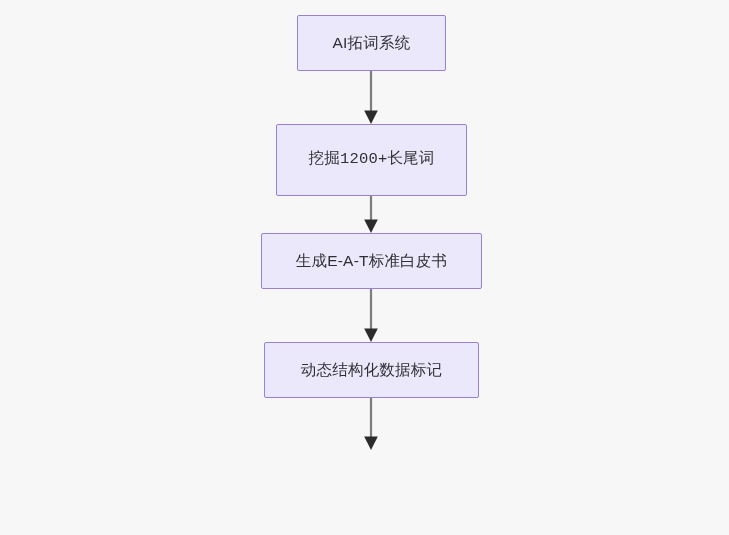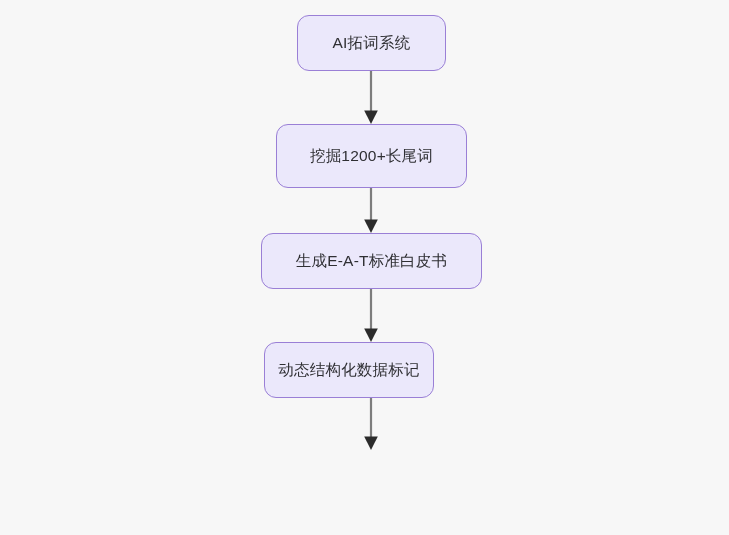--- a/index.html
+++ b/index.html
@@ -18,21 +18,21 @@
     position: relative;
     width: 729px;
     height: 535px;
   }
 
   .node {
     position: absolute;
     box-sizing: border-box;
     background: #ebe8fb;
     border: 1.6px solid #9a7fd6;
-    border-radius: 12px;
+    border-radius: 2px;
     display: flex;
     align-items: center;
     justify-content: center;
     color: #2f2f33;
     font-size: 15.5px;
     line-height: 1;
     letter-spacing: 0.2px;
     white-space: nowrap;
   }
 
@@ -71,20 +71,20 @@
       <polygon class="edge-head" points="371,342 364.2,328.5 377.8,328.5"></polygon>
     </g>
     <g>
       <line class="edge-line" x1="371" y1="398" x2="371" y2="440.5"></line>
       <polygon class="edge-head" points="371,450 364.2,436.5 377.8,436.5"></polygon>
     </g>
   </svg>
 
   <div class="node" style="left:297px; top:15px; width:149px; height:56px;">AI拓词系统</div>
 
-  <div class="node" style="left:276px; top:124px; width:191px; height:64px;">挖掘1200+长尾词</div>
+  <div class="node" style="left:276px; top:124px; width:191px; height:72px;font-family:Liberation Mono, monospace;">挖掘1200+长尾词</div>
 
   <div class="node" style="left:261px; top:233px; width:221px; height:56px;">生成E-A-T标准白皮书</div>
 
-  <div class="node" style="left:264px; top:342px; width:170px; height:56px;">动态结构化数据标记</div>
+  <div class="node" style="left:264px; top:342px; width:215px; height:56px;">动态结构化数据标记</div>
 
 
 </div>
 
 </body></html>

